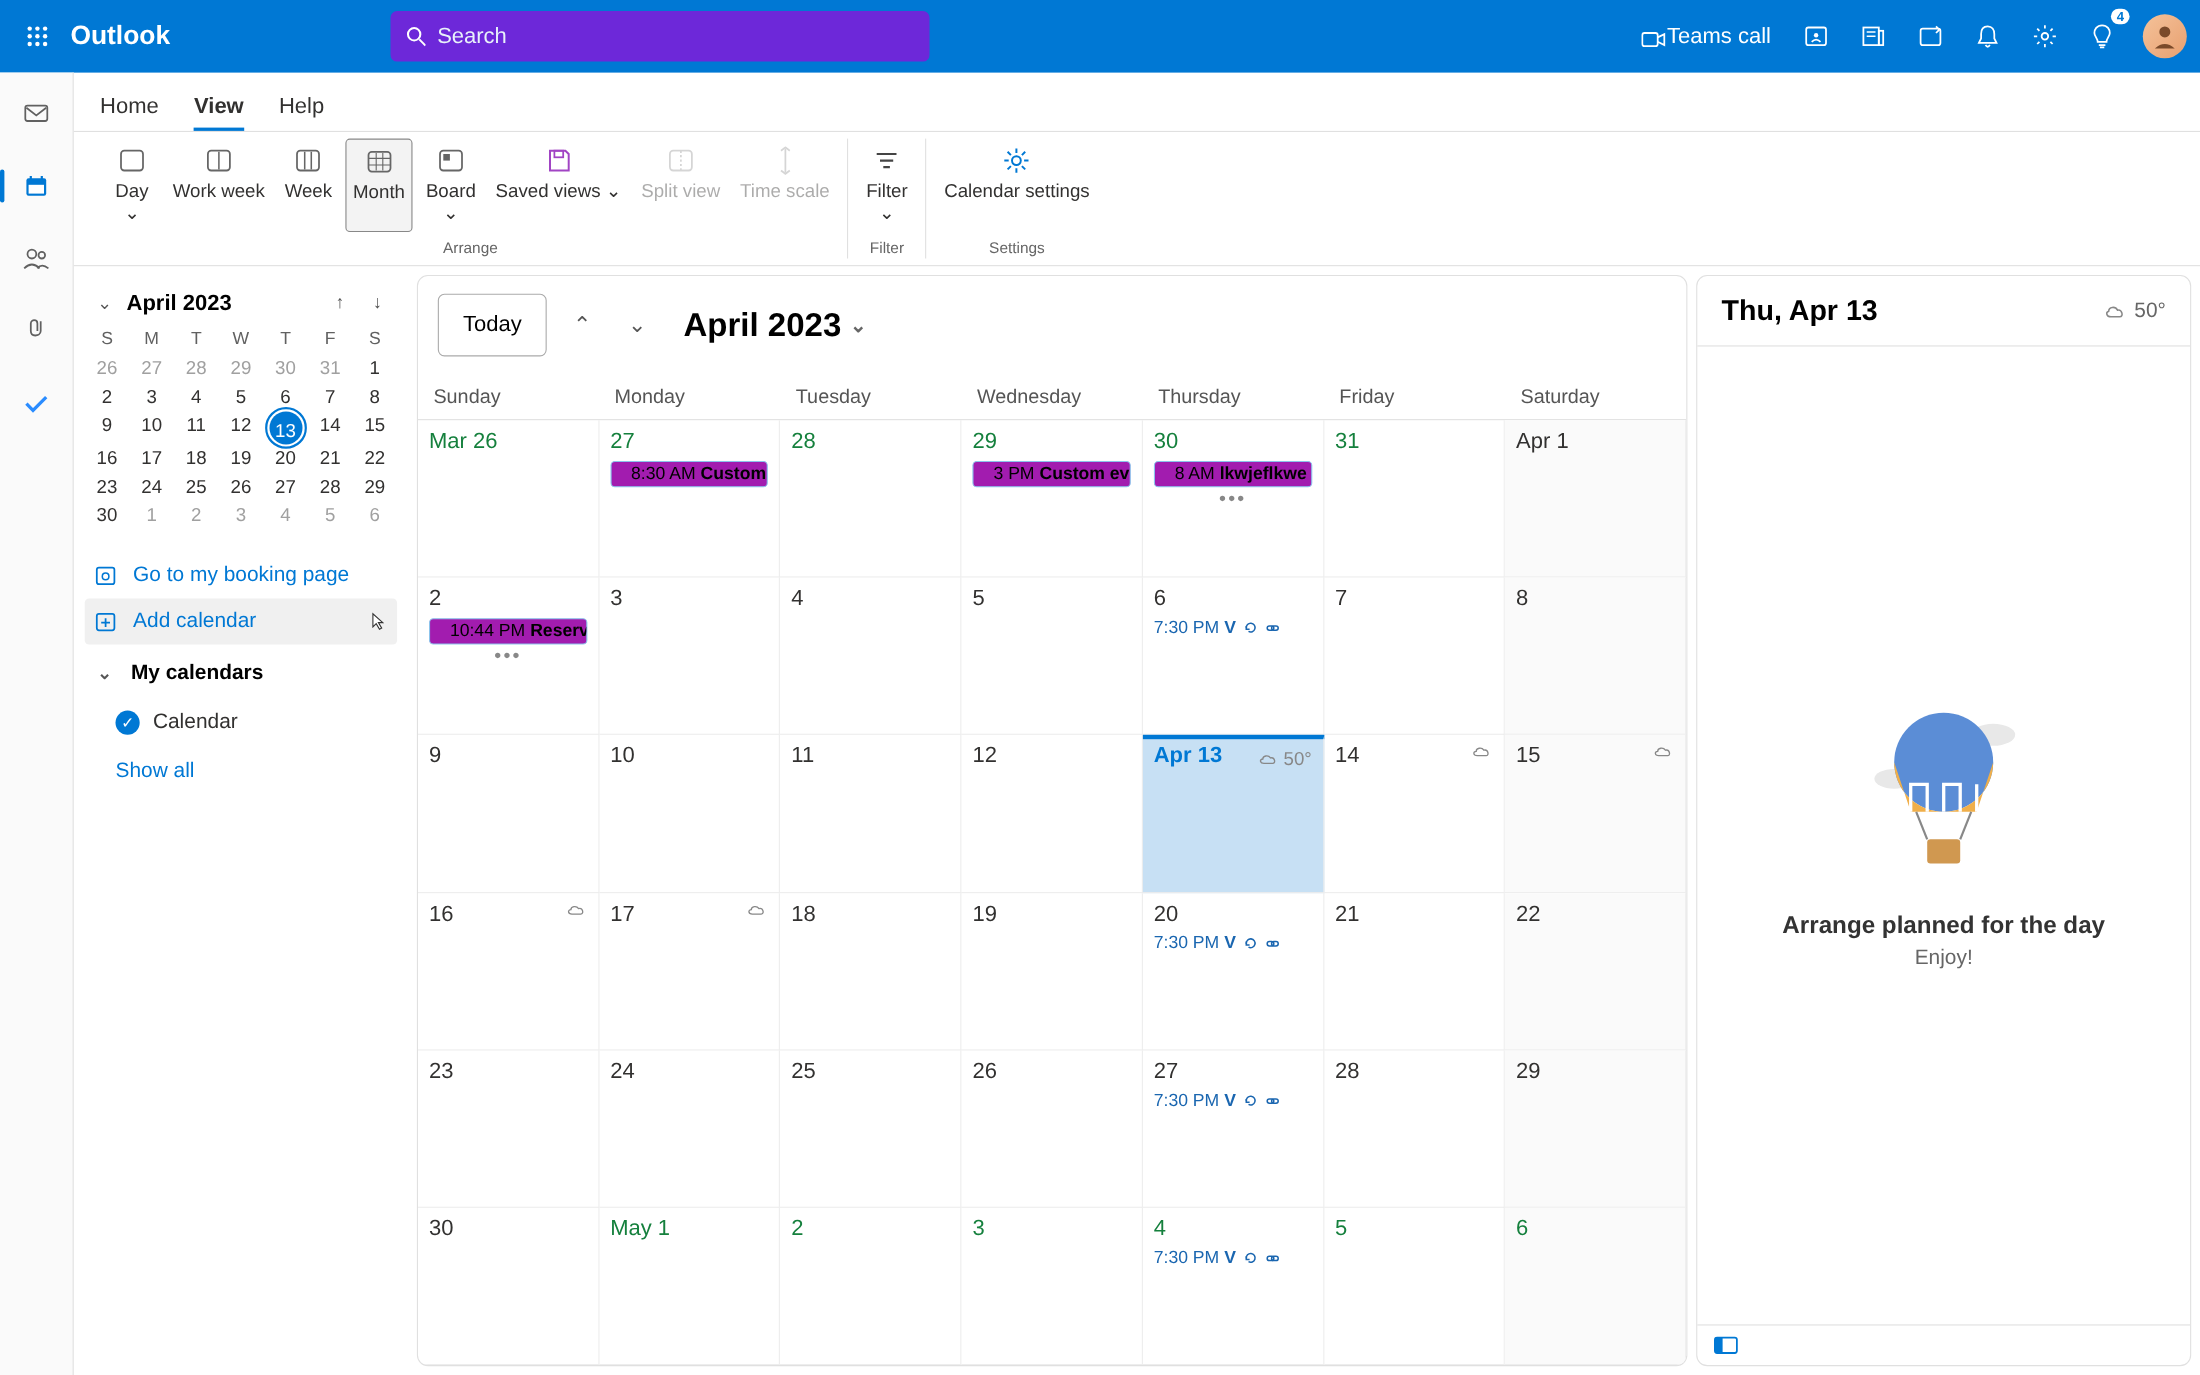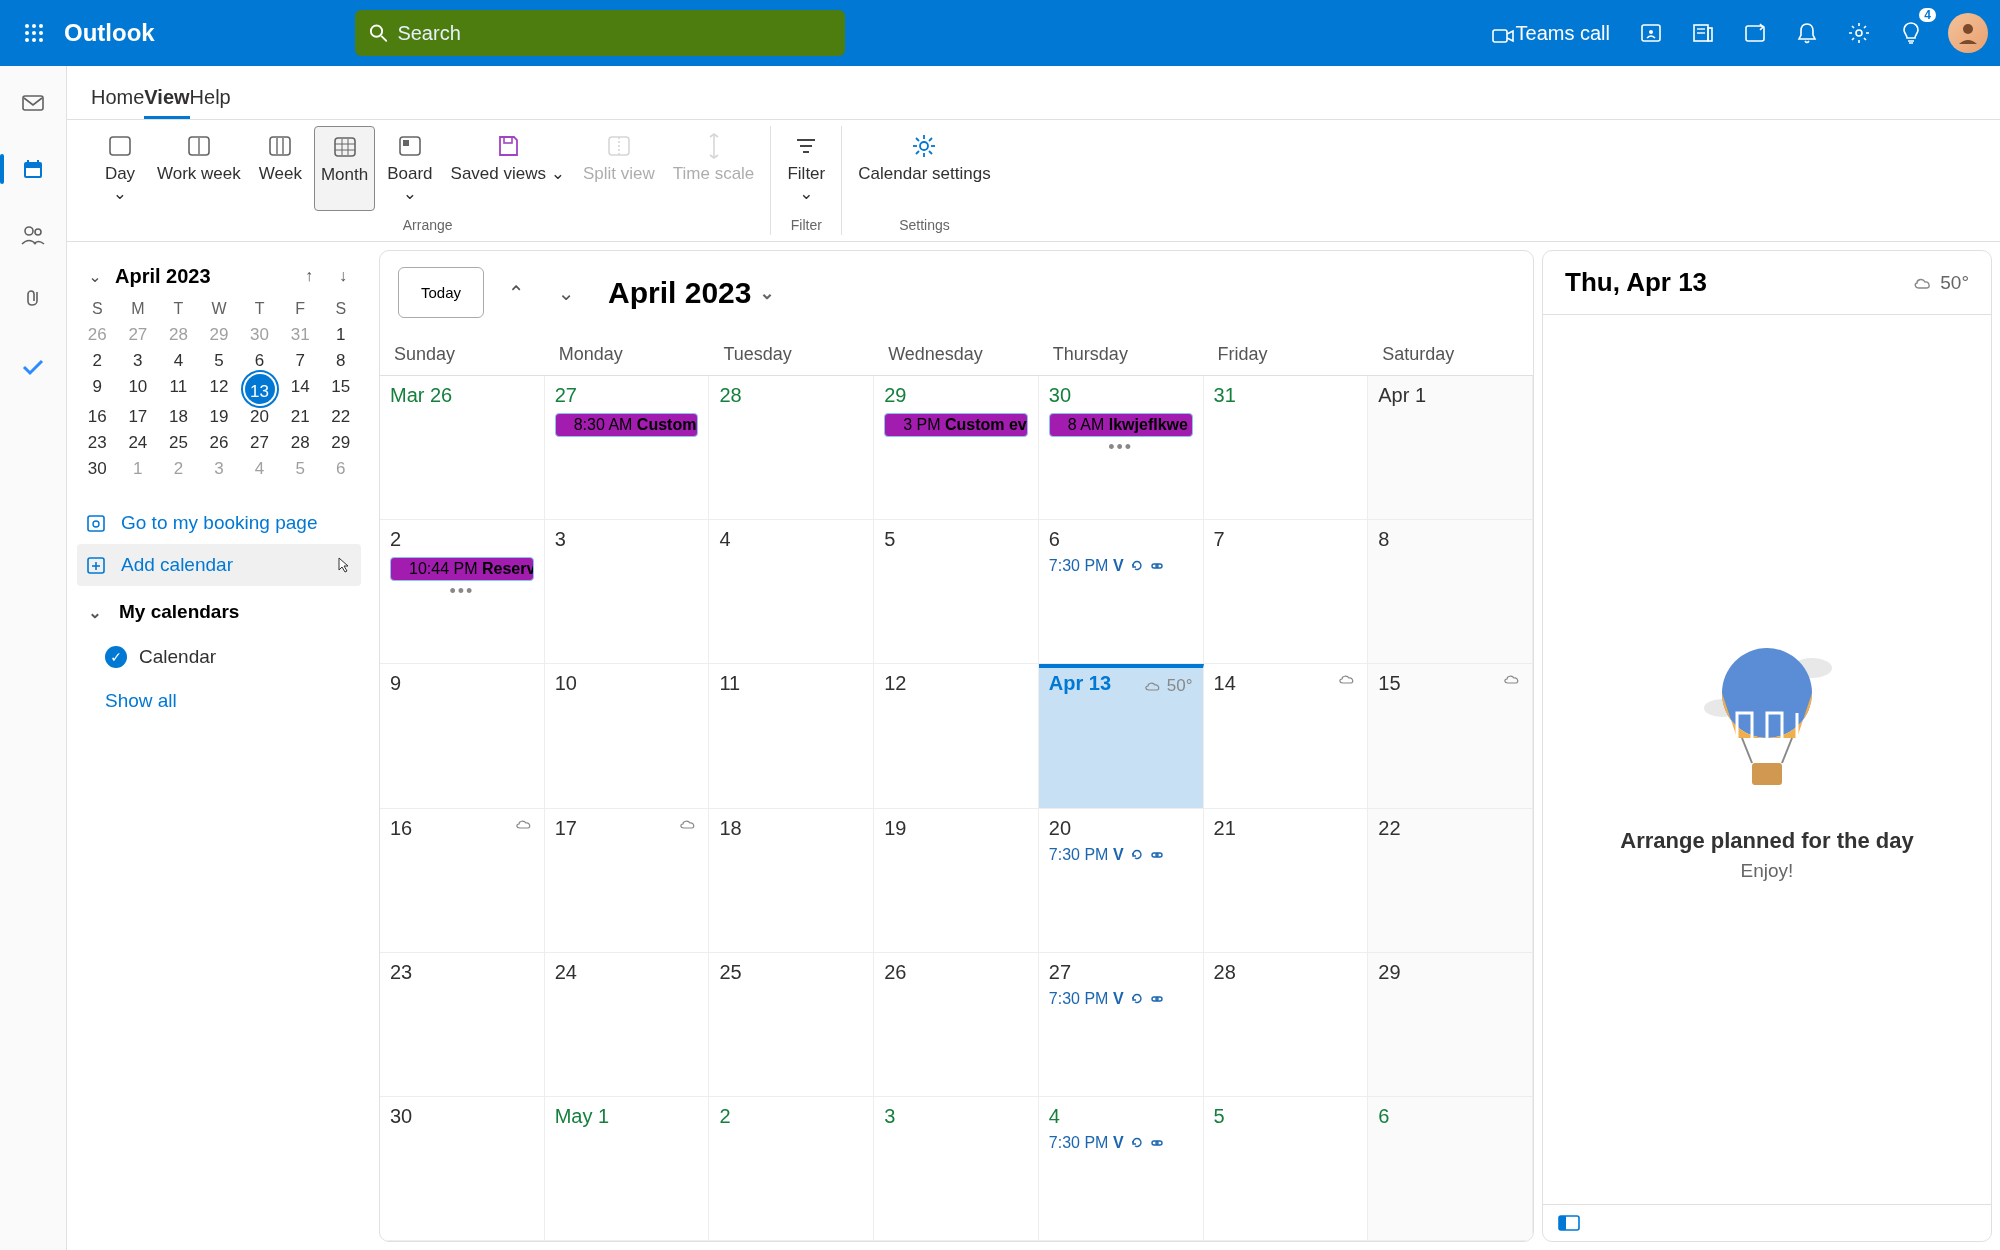--- a/index.html
+++ b/index.html
@@ -2,40 +2,40 @@
 <html><head>
 <meta charset="utf-8">
 <style>
 * { box-sizing: border-box; margin: 0; padding: 0; font-family: "Segoe UI", -apple-system, sans-serif; }
 body { background: #fff; overflow: hidden; width: 2000px; height: 1250px; }
 
 
 .top-header { height: 66px; background: #0078d4; display: flex; align-items: center; padding: 0 12px; color: #fff; }
 .waffle { width: 44px; height: 44px; display: flex; align-items: center; justify-content: center; cursor: pointer; font-size: 20px; }
 .app-name { font-size: 24px; font-weight: 600; margin-left: 8px; margin-right: 200px; }
-.search-box { width: 490px; height: 46px; background: #4d7c0f; border-radius: 6px; display: flex; align-items: center; padding: 0 14px; }
+.search-box { width: 490px; height: 46px; background: #6d28d9; border-radius: 6px; display: flex; align-items: center; padding: 0 14px; }
 .search-box input { background: transparent; border: none; color: #fff; font-size: 20px; margin-left: 10px; outline: none; width: 100%; }
 .search-box input::placeholder { color: #e8f1fa; }
 .hdr-right { margin-left: auto; display: flex; align-items: center; gap: 6px; }
 .hdr-icon { width: 46px; height: 46px; display: flex; align-items: center; justify-content: center; cursor: pointer; font-size: 22px; color: #fff; position: relative; }
 .teams-call { display: flex; align-items: flex-end; gap: 0; padding: 0 12px; font-size: 20px; cursor: pointer; }
 .avatar { width: 40px; height: 40px; border-radius: 50%; background: linear-gradient(135deg,#f4c29a,#e8a070); display: flex; align-items: center; justify-content: center; margin-left: 8px; cursor: pointer; }
 .badge-num { position: absolute; top: -2px; right: -2px; background: #fff; color: #0078d4; border-radius: 10px; font-size: 12px; padding: 0 5px; font-weight: 600; }
 
 
 .below-header { display: flex; height: 1184px; }
 .left-rail { width: 67px; background: #fafafa; border-right: 1px solid #e0e0e0; display: flex; flex-direction: column; align-items: center; padding-top: 16px; gap: 24px; }
 .rail-icon { width: 42px; height: 42px; display: flex; align-items: center; justify-content: center; color: #616161; font-size: 22px; cursor: pointer; border-radius: 4px; position: relative; }
 .rail-icon.active { color: #0078d4; }
 .rail-icon.active::before { content: ''; position: absolute; left: -12px; top: 6px; bottom: 6px; width: 4px; background: #0078d4; border-radius: 2px; }
 
 .main-area { flex: 1; display: flex; flex-direction: column; }
 
 
-.tabs-row { height: 54px; display: flex; align-items: flex-end; padding: 0 24px; border-bottom: 1px solid #e0e0e0; }
+.tabs-row { height: 54px; display: flex; align-items: flex-end; padding: 0 24px; border-bottom: 1px solid #e0e0e0; gap: 32px; }
 .tab { font-size: 20px; color: #323130; padding-bottom: 10px; cursor: pointer; }
 .tab.active { font-weight: 600; border-bottom: 3px solid #0078d4; padding-bottom: 7px; }
 
 
 .ribbon { height: 122px; border-bottom: 1px solid #e0e0e0; display: flex; padding: 6px 18px; }
 .rgroup { display: flex; flex-direction: column; align-items: center; padding: 0 10px; border-right: 1px solid #e0e0e0; }
 .rgroup:last-child { border-right: none; }
 .rbuttons { display: flex; gap: 6px; }
 .rbtn { display: flex; flex-direction: column; align-items: center; justify-content: flex-start; padding: 6px 6px; border-radius: 4px; cursor: pointer; min-width: 50px; }
 .rbtn.selected { border: 1px solid #888; background: #f3f3f3; }
@@ -58,21 +58,21 @@
 .side-row { display: flex; align-items: center; gap: 14px; padding: 10px 8px; font-size: 19px; color: #0078d4; cursor: pointer; border-radius: 4px; }
 .side-row.hover { background: #f0f0f0; }
 .side-section { display: flex; align-items: center; gap: 10px; padding: 12px 4px; font-size: 19px; font-weight: 600; }
 .cal-item { display: flex; align-items: center; gap: 12px; padding: 8px 8px 8px 28px; font-size: 19px; color: #323130; cursor: pointer; }
 .cal-dot { width: 22px; height: 22px; border-radius: 50%; background: #0078d4; display: flex; align-items: center; justify-content: center; color: #fff; font-size: 14px; }
 .showall { color: #0078d4; font-size: 19px; padding: 14px 8px 8px 28px; cursor: pointer; }
 
 
 .cal-main { flex: 1; border: 1px solid #e0e0e0; border-radius: 10px; margin: 8px; display: flex; flex-direction: column; overflow: hidden; }
 .cal-toolbar { display: flex; align-items: center; padding: 16px 18px; gap: 14px; }
-.today-btn { border: 1px solid #aaa; border-radius: 6px; padding: 16px 22px; font-size: 15px; cursor: pointer; background: #fff; }
+.today-btn { border: 1px solid #aaa; border-radius: 6px; padding: 16px 22px; font-size: 20px; cursor: pointer; background: #fff; }
 .navbtn { width: 36px; height: 36px; display: flex; align-items: center; justify-content: center; cursor: pointer; color: #555; font-size: 20px; }
 .cal-title { font-size: 30px; font-weight: 600; display: flex; align-items: center; gap: 8px; margin-left: 10px; }
 .dayheaders { display: grid; grid-template-columns: repeat(7,1fr); border-bottom: 1px solid #e0e0e0; }
 .dayheader { padding: 10px 14px; font-size: 18px; color: #555; }
 .cal-grid { flex: 1; display: grid; grid-template-columns: repeat(7,1fr); grid-template-rows: repeat(6,1fr); }
 .cell { border-right: 1px solid #ededed; border-bottom: 1px solid #ededed; padding: 8px 10px; position: relative; overflow: hidden; font-size: 18px; }
 .cell.sat { background: #fafafa; }
 .cell .dnum { font-size: 20px; color: #323130; }
 .cell.other .dnum { color: #15803d; }
 .cell.today { background: #c7e0f4; border-top: 4px solid #0078d4; padding-top: 4px; }

